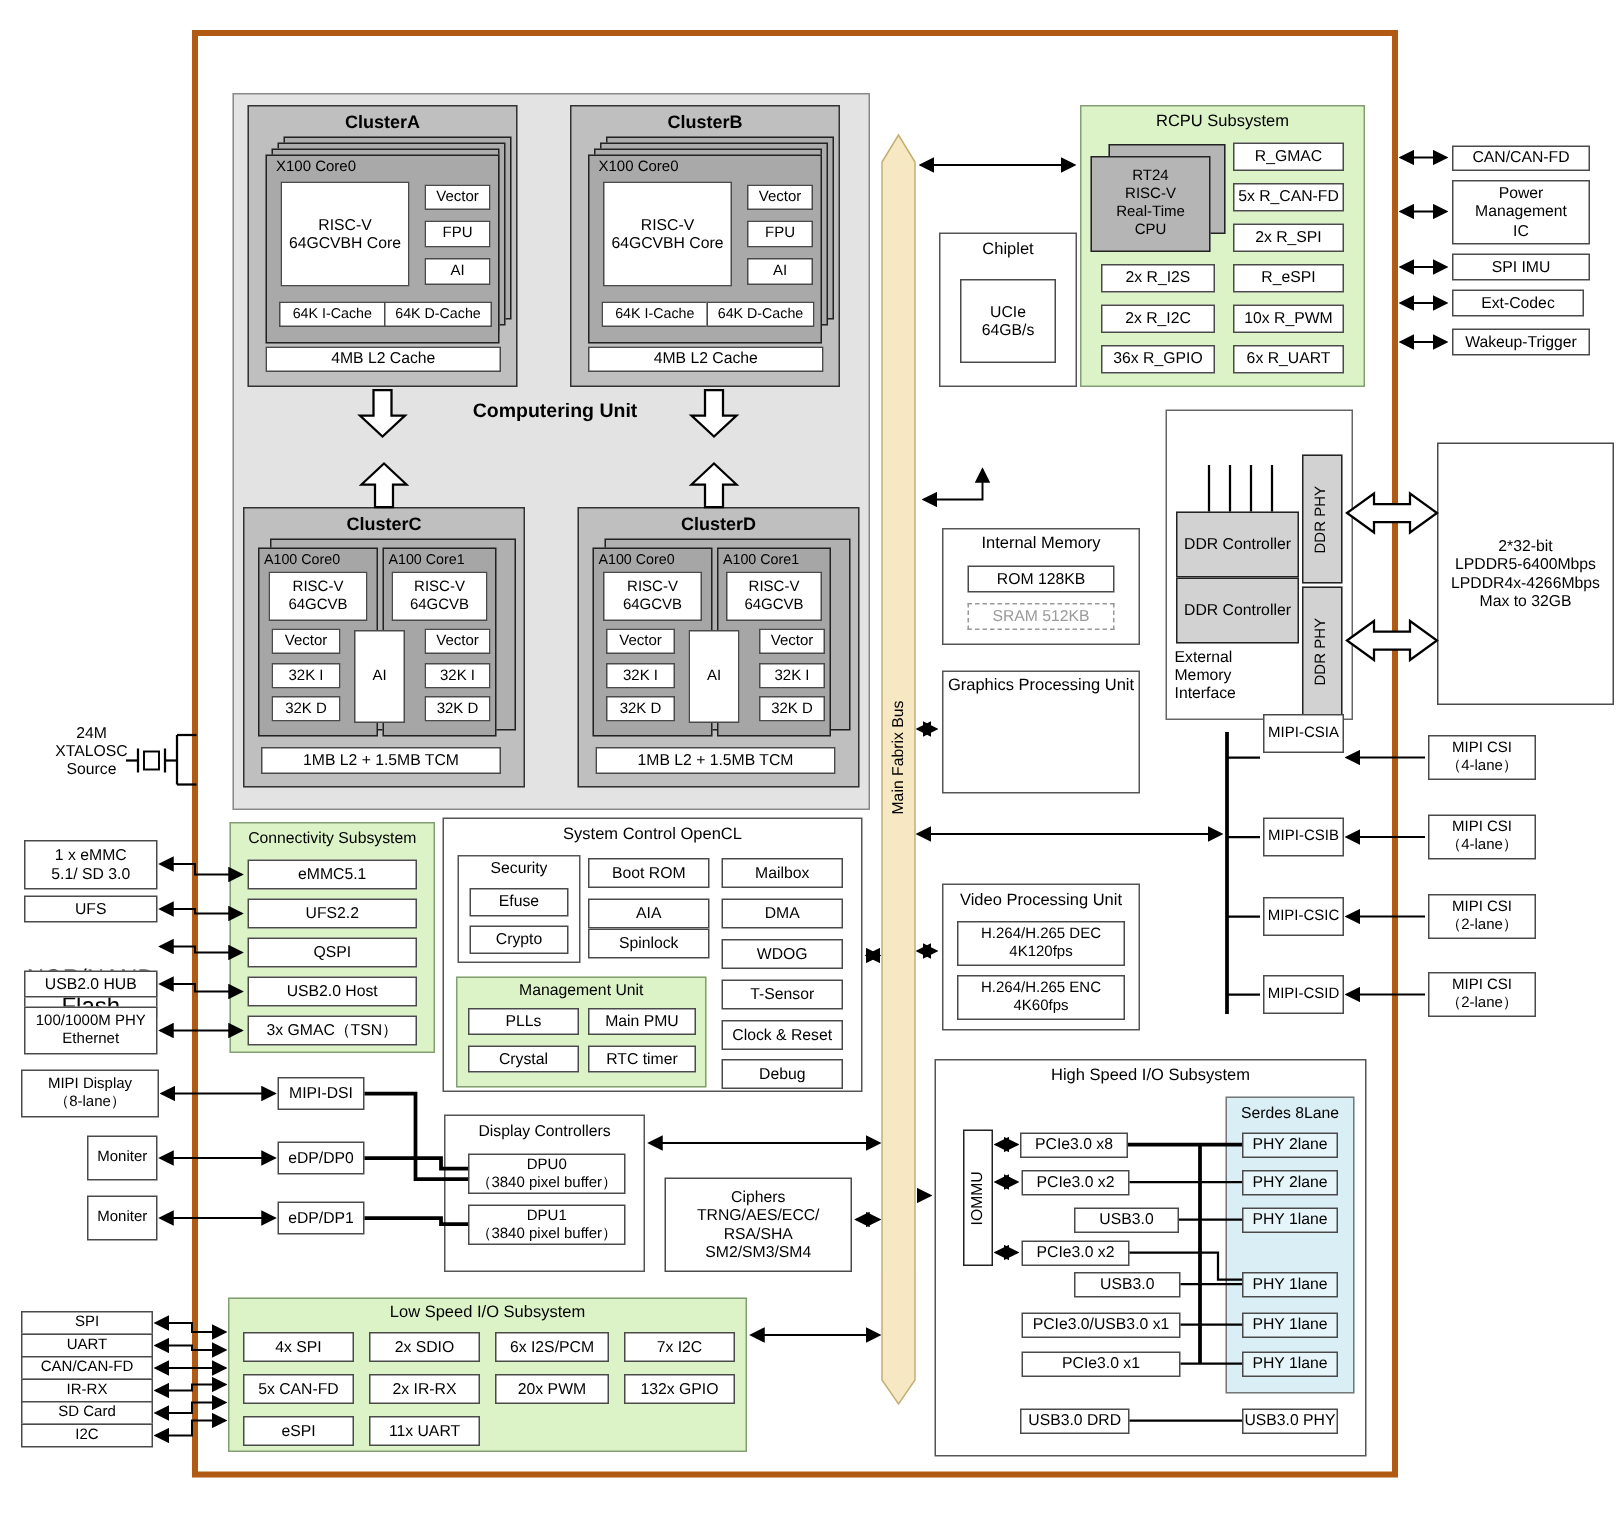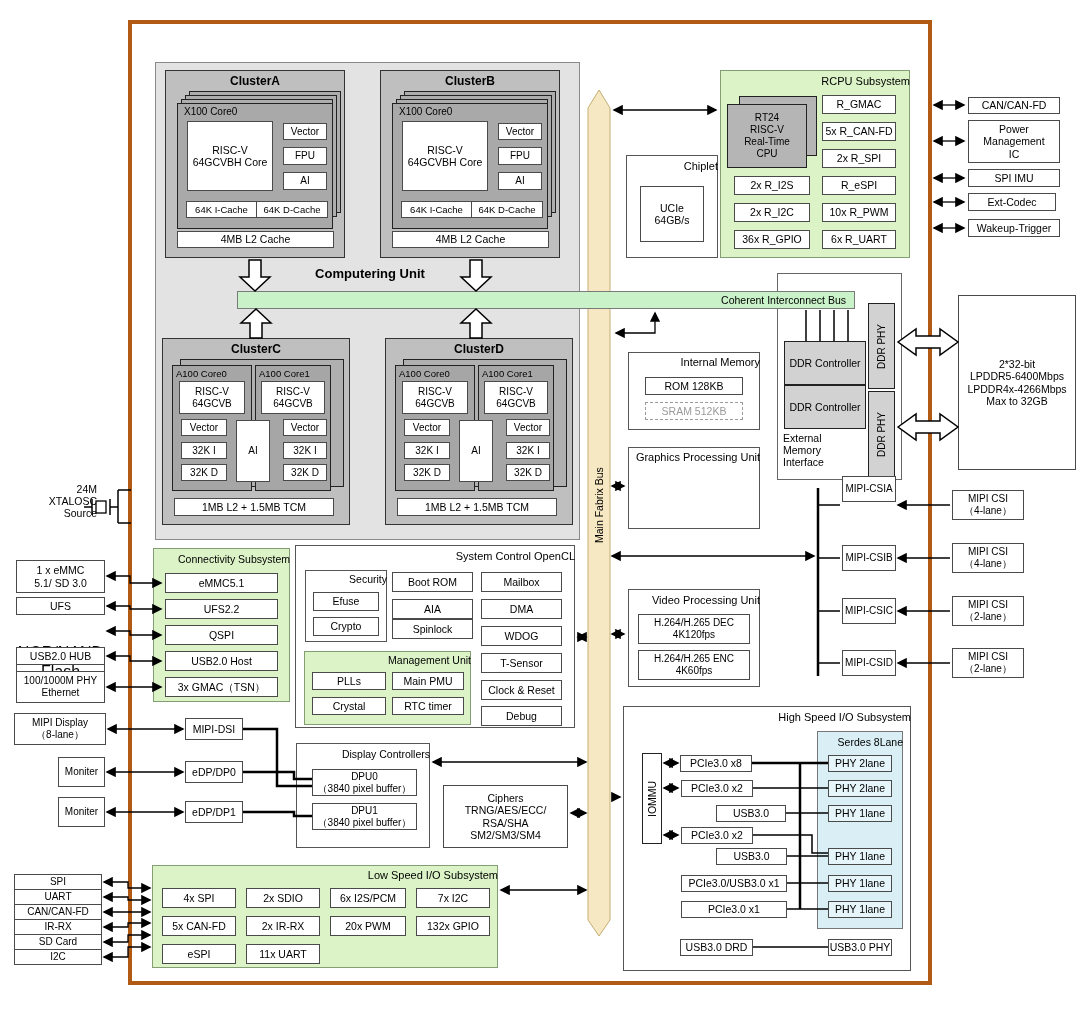--- a/index.html
+++ b/index.html
@@ -1,21 +1,21 @@
 <!DOCTYPE html>
 <html><head>
 <meta charset="utf-8">
 <style>
 *{margin:0;padding:0;box-sizing:border-box}
 body{font-family:"Liberation Sans",sans-serif;background:#fff;color:#000}
 #stage{position:relative;width:1080px;height:1013px;background:#fff;overflow:hidden;font-size:11px}
 .abs{position:absolute}
 .b{position:absolute;background:#fff;border:1px solid #4a4a4a;display:flex;align-items:center;justify-content:center;text-align:center;white-space:pre-line;line-height:1.18;font-size:10.5px}
 .panel{position:absolute;background:#fff;border:1px solid #6e6e6e}
-.cap{position:absolute;text-align:right;font-size:11px;white-space:pre-line}
+.cap{position:absolute;text-align:center;font-size:11px;white-space:pre-line}
 .capb{position:absolute;text-align:center;font-size:12px;font-weight:bold;white-space:pre-line}
 .t{position:absolute;white-space:pre-line;font-size:10.5px}
 .green{background:#dcf3c7;border:1px solid #849e74}
 .gray2{background:#d2d2d2;border:1px solid #222}
 .cardgray{background:#a9a9a9;border:1px solid #222}
 .vert{writing-mode:vertical-rl;transform:rotate(180deg)}
 .dashed{border:1px dashed #9a9a9a;color:#9a9a9a}
 svg{position:absolute;left:0;top:0}
 </style>
 </head>
@@ -142,23 +142,20 @@
   <div class="b gray2 vert" style="left:868px;top:391px;width:27px;height:86px;font-size:10px">DDR PHY</div>
   <div class="t" style="left:783px;top:432px;width:80px">External
 Memory
 Interface</div>
 
   <div class="b" style="left:958px;top:295px;width:118px;height:175px">2*32-bit
 LPDDR5-6400Mbps
 LPDDR4x-4266Mbps
 Max to 32GB</div>
 
-  <div class="abs" style="left:237px;top:291px;width:618px;height:18px;background:#c9f2c9;border:1px solid #7a7a7a;text-align:right;padding-right:8px;line-height:16px;font-size:10.5px">
-    <span>Coherent Interconnect Bus</span>
-  </div>
 
   <div class="cap vert" style="left:588px;top:430px;width:22px;height:150px;font-size:10.5px;display:flex;align-items:center;justify-content:center">Main Fabrix Bus</div>
 
   <div class="panel" style="left:628px;top:352px;width:132px;height:78px;border-color:#555"></div>
   <div class="cap" style="left:628px;top:356px;width:132px">Internal Memory</div>
   <div class="b" style="left:645px;top:377px;width:98px;height:18px">ROM 128KB</div>
   <div class="b dashed" style="left:645px;top:402px;width:98px;height:18px">SRAM 512KB</div>
 
   <div class="panel" style="left:628px;top:447px;width:132px;height:82px;border-color:#555"></div>
   <div class="cap" style="left:628px;top:451px;width:132px">Graphics Processing Unit</div>

